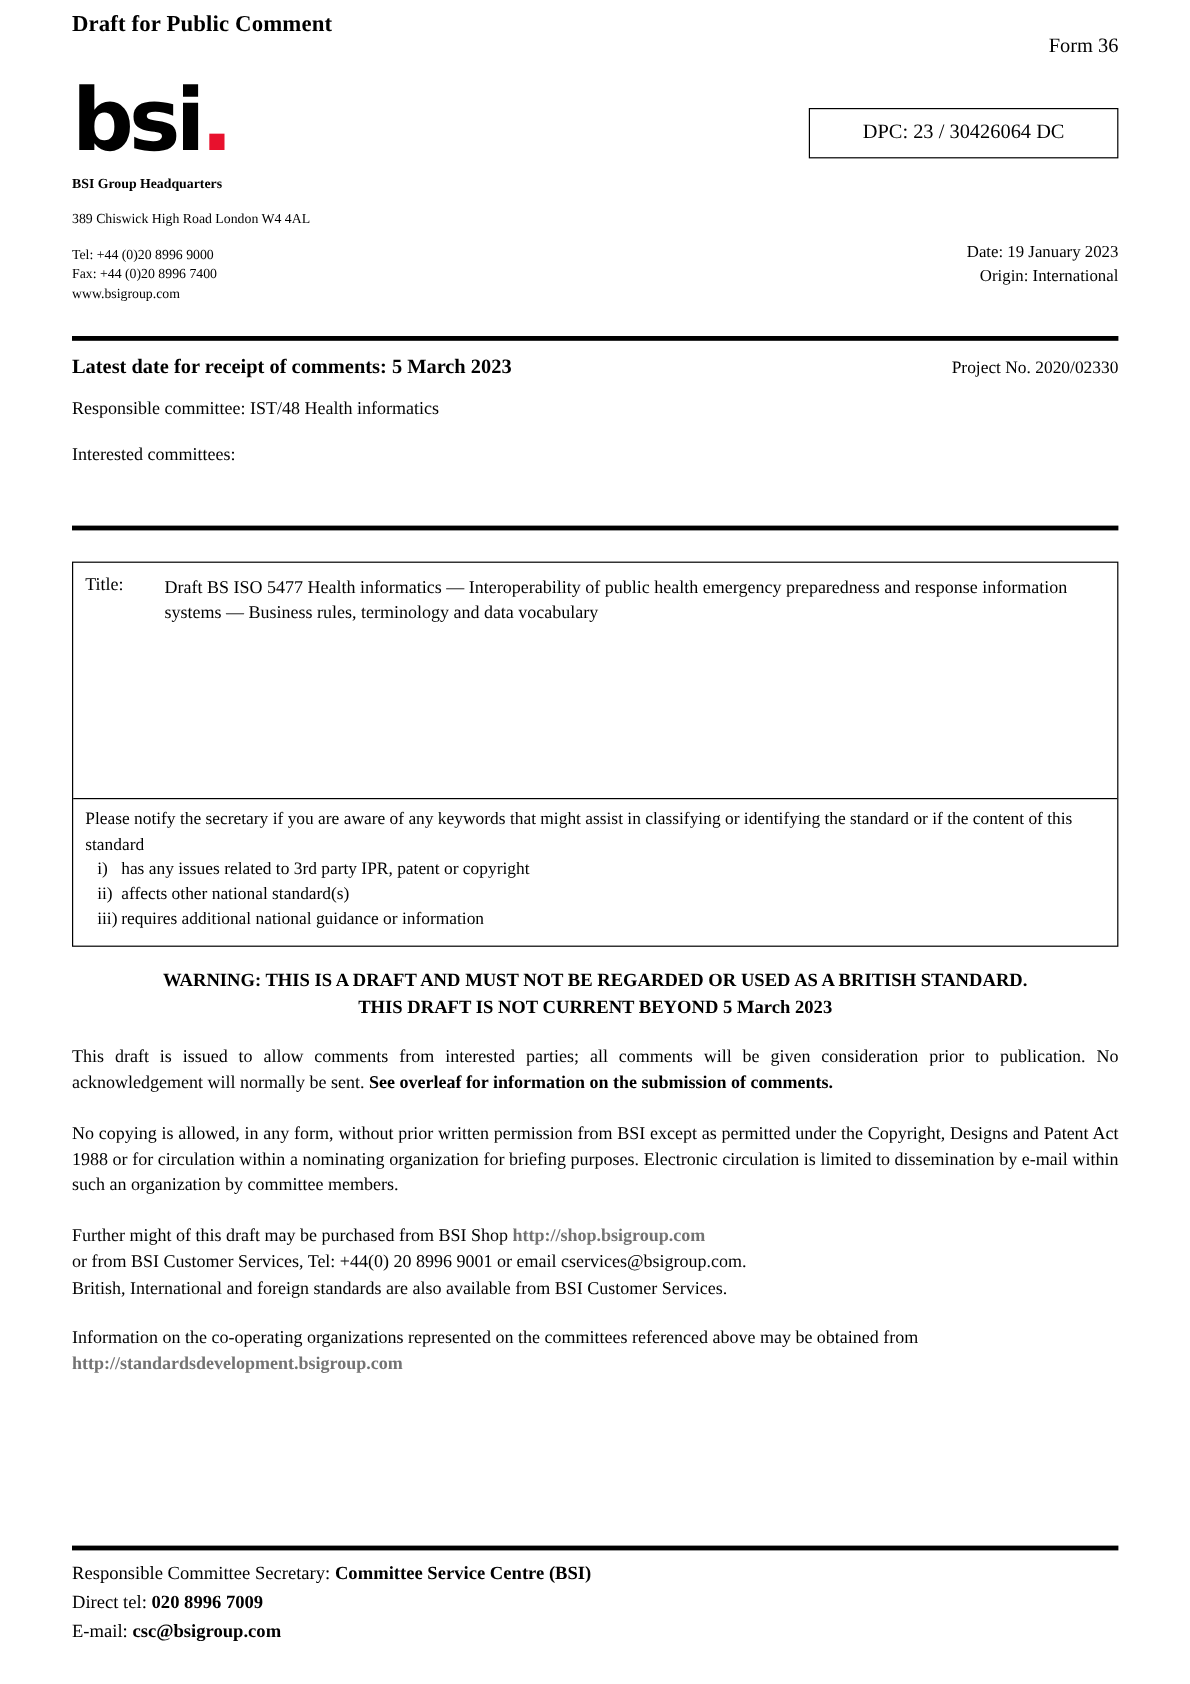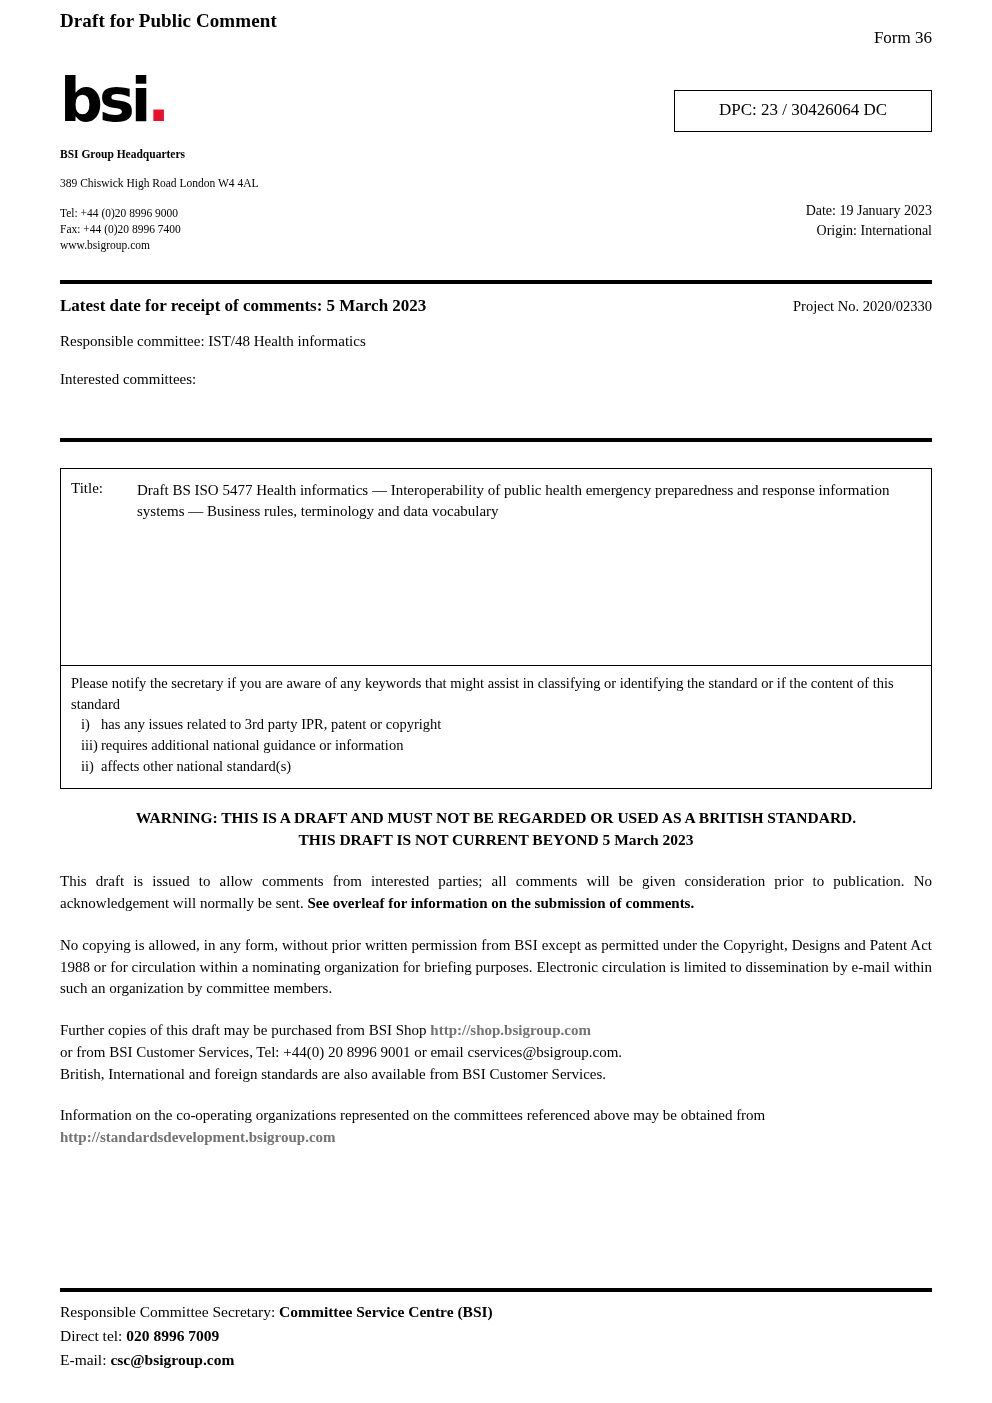--- a/index.html
+++ b/index.html
@@ -44,21 +44,21 @@
   
   .logo-dpc {
     display: flex;
     justify-content: space-between;
     align-items: flex-start;
     margin-top: 14px;
   }
   .bsi-logo {
     font-family: "DejaVu Sans", sans-serif;
     font-weight: bold;
-    font-size: 60px;
+    font-size: 72px;
     line-height: 76px;
     letter-spacing: -4px;
     color: #000;
   }
   .bsi-logo .dot {
     color: #e8112d;
   }
   .dpc-box {
     border: 1px solid #000;
     padding: 9px 22px 11px 22px;
@@ -259,42 +259,42 @@
       <div class="title-text">Draft BS ISO 5477 Health informatics — Interoperability of public health emergency preparedness and response information systems — Business rules, terminology and data vocabulary</div>
     </div>
     <div class="keywords-cell">
       <div>Please notify the secretary if you are aware of any keywords that might assist in classifying or identifying the standard or if the content of this standard</div>
       <ul class="kw-list">
         <li>
           <span class="kw-num">i)</span>
           <span>has any issues related to 3rd party IPR, patent or copyright</span>
         </li>
         <li>
+          <span class="kw-num">ii)</span>
+          <span>affects other national standard(s)</span>
+        </li>
+        <li>
           <span class="kw-num">iii)</span>
           <span>requires additional national guidance or information</span>
         </li>
-        <li>
-          <span class="kw-num">ii)</span>
-          <span>affects other national standard(s)</span>
-        </li>
       </ul>
     </div>
   </div>
 
   <div class="warning">
     <div>WARNING: THIS IS A DRAFT AND MUST NOT BE REGARDED OR USED AS A BRITISH STANDARD.</div>
     <div><span>THIS DRAFT IS NOT CURRENT BEYOND </span><span>5 March 2023</span></div>
   </div>
 
   <div class="para"><span>This draft is issued to allow comments from interested parties; all comments will be given consideration prior to publication.  No acknowledgement will normally be sent. </span><span class="b">See overleaf for information on the submission of comments.</span></div>
 
   <div class="para">No copying is allowed, in any form, without prior written permission from BSI except as permitted under the Copyright, Designs and Patent Act 1988 or for circulation within a nominating organization for briefing purposes.  Electronic circulation is limited to dissemination by e-mail within such an organization by committee members.</div>
 
   <div class="para nojust">
-    <div><span>Further copies of this draft may be purchased from BSI Shop </span><span class="link">http://shop.bsigroup.com</span></div>
+    <div><span>Further might of this draft may be purchased from BSI Shop </span><span class="link">http://shop.bsigroup.com</span></div>
     <div>or from BSI Customer Services, Tel: +44(0) 20 8996 9001 or email cservices@bsigroup.com.</div>
     <div>British, International and foreign standards are also available from BSI Customer Services.</div>
   </div>
 
   <div class="para nojust">
     <div>Information on the co-operating organizations represented on the committees referenced above may be obtained from</div>
     <div class="link">http://standardsdevelopment.bsigroup.com</div>
   </div>
 
   <hr class="rule-thick r3">

